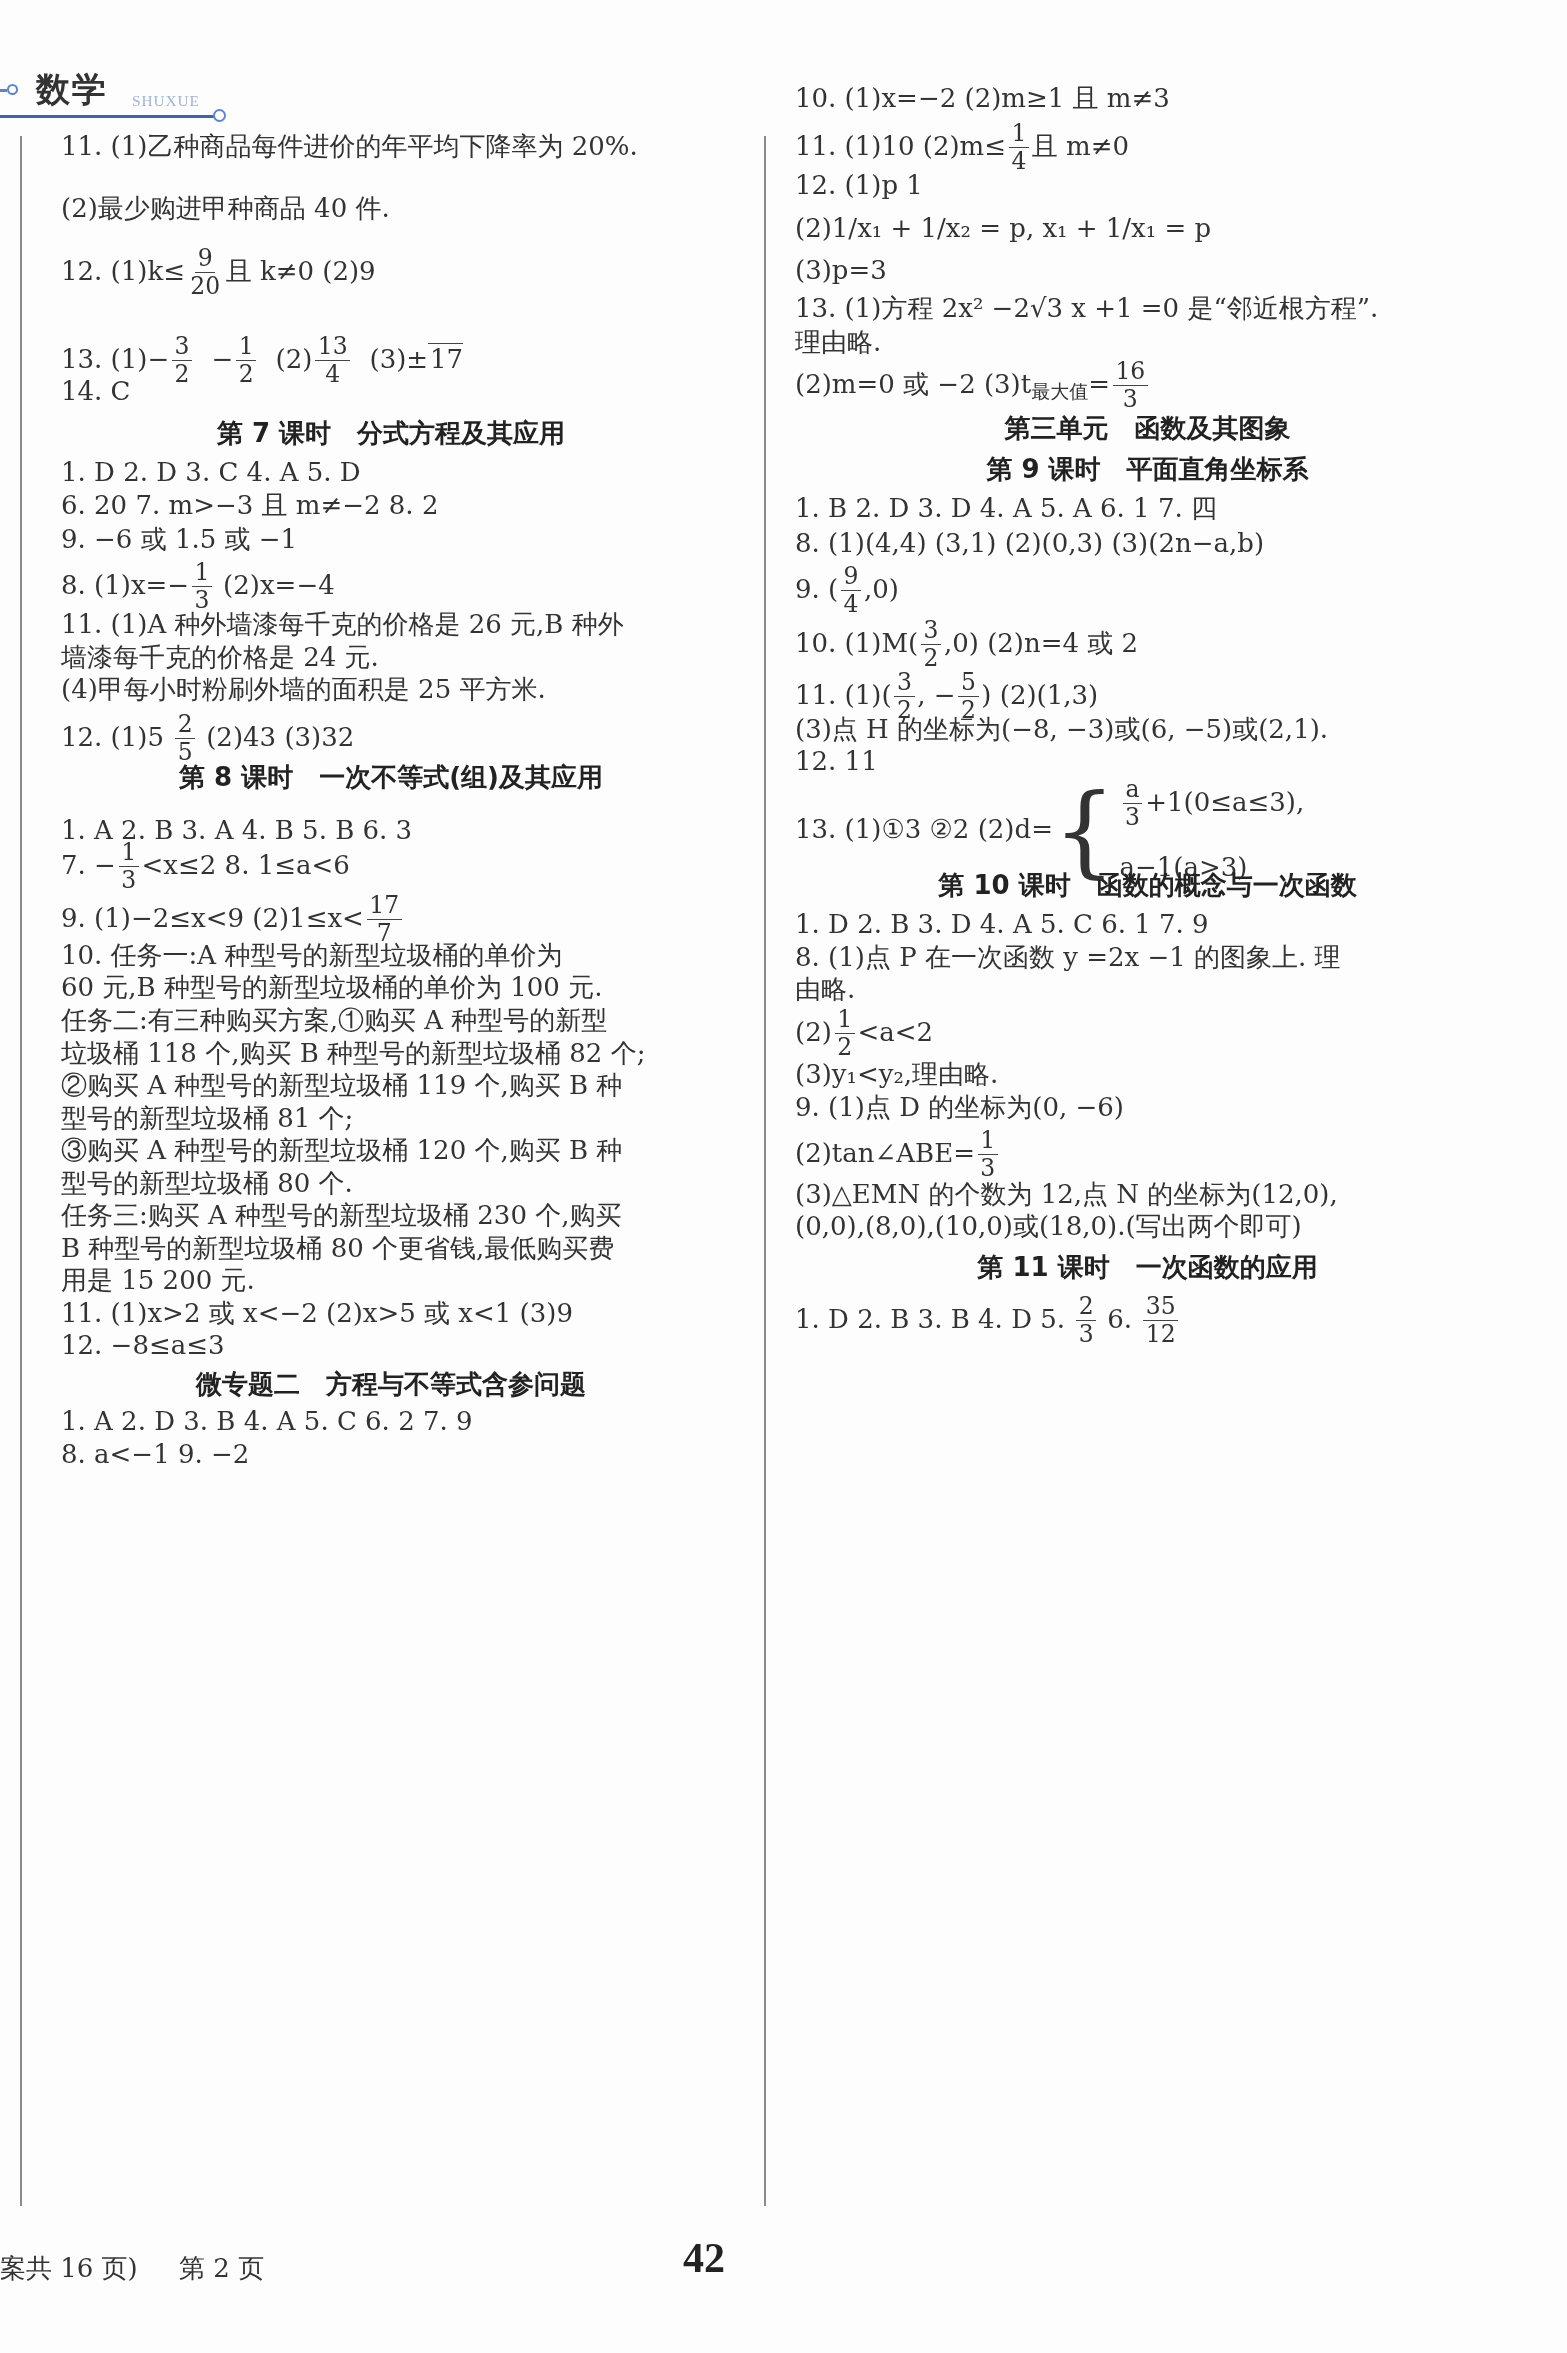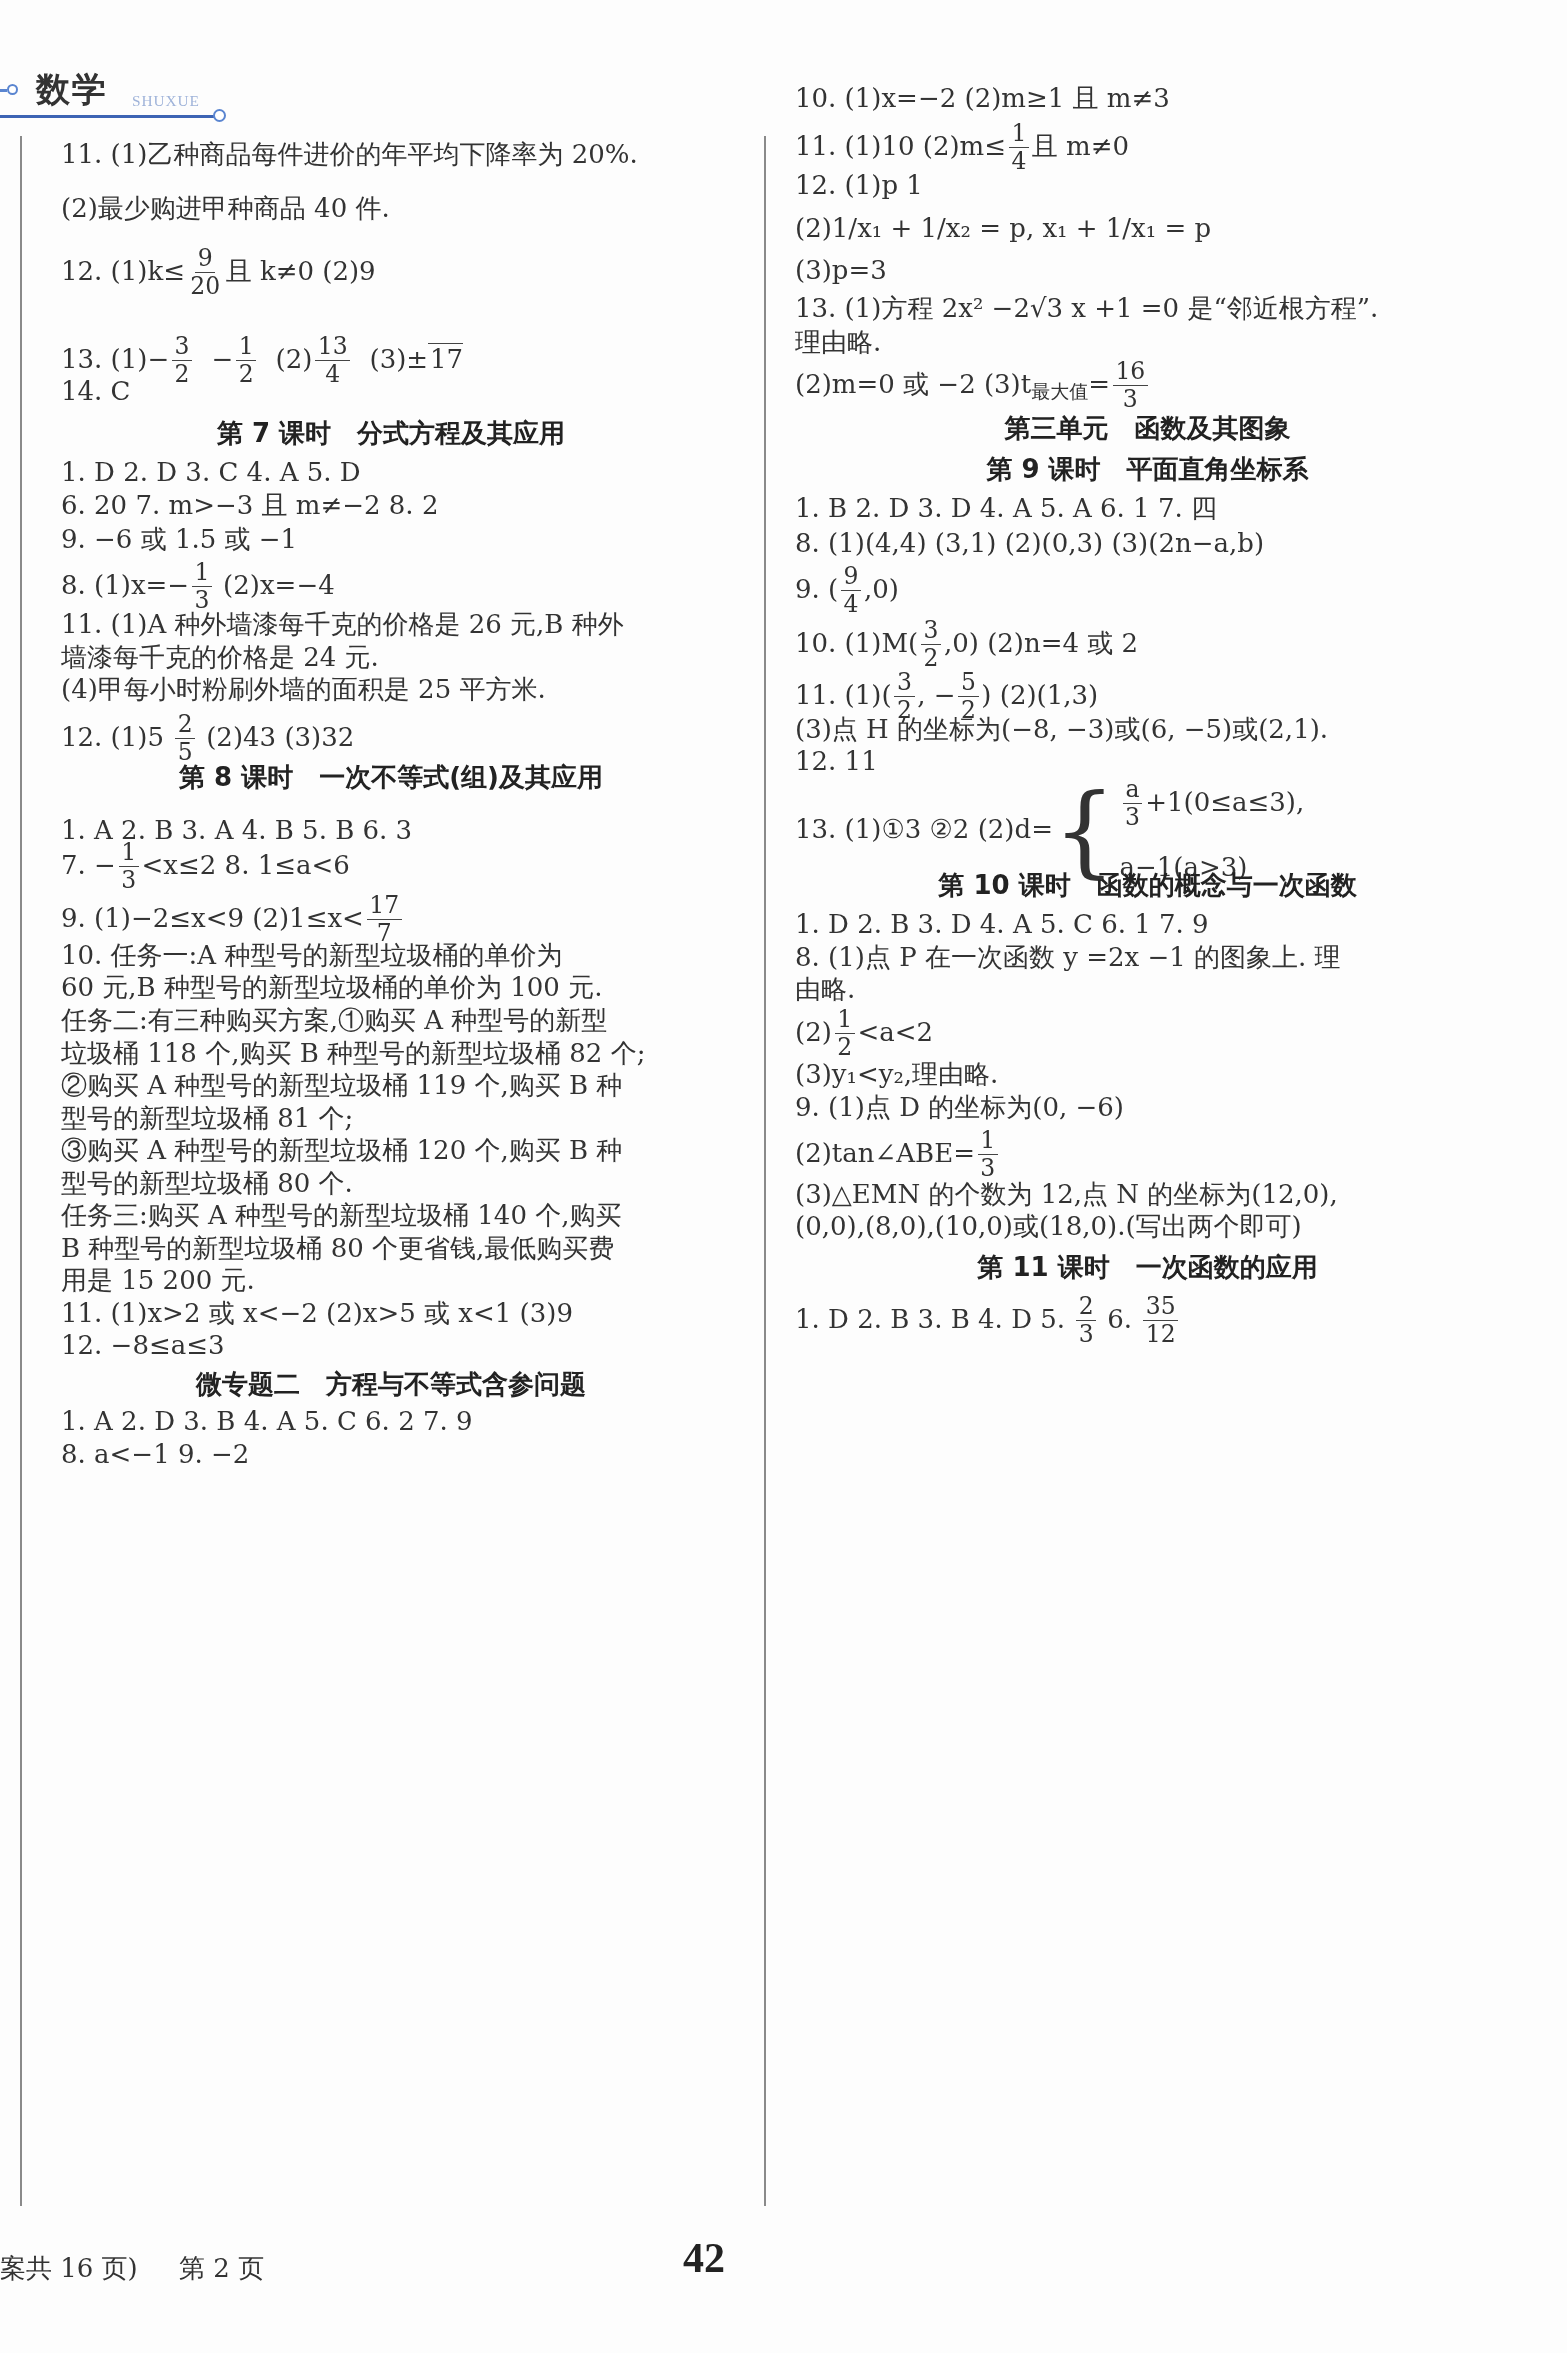--- a/index.html
+++ b/index.html
@@ -42,21 +42,21 @@
   <div class="title">数学</div>
   <div class="latin">SHUXUE</div>
   <div class="line"></div>
   <div class="dot-end"></div>
 </div>
 
 <div class="vline" style="left:20px; top:136px; height:2070px;"></div>
 <div class="vline" style="left:764px; top:136px; height:2070px;"></div>
 
 <div class="col col-left">
-  <div class="row" style="top:9px">11. (1)乙种商品每件进价的年平均下降率为 20%.</div>
+  <div class="row" style="top:1px">11. (1)乙种商品每件进价的年平均下降率为 20%.</div>
   <div class="row" style="top:63px">(2)最少购进甲种商品 40 件.</div>
   <div class="row" style="top:118px">
     <span>12. (1)k≤</span><span class="frac">
         <span class="n">9</span>
         <span class="d">20</span>
       </span><span>且 k≠0   (2)9</span>
   </div>
   <div class="row" style="top:206px">
     <span>13. (1)−</span><span class="frac">
         <span class="n">3</span>
@@ -106,21 +106,21 @@
       </span>
   </div>
   <div class="row" style="top:810px">10. 任务一:A 种型号的新型垃圾桶的单价为</div>
   <div class="row" style="top:842px">60 元,B 种型号的新型垃圾桶的单价为 100 元.</div>
   <div class="row" style="top:875px">任务二:有三种购买方案,①购买 A 种型号的新型</div>
   <div class="row" style="top:908px">垃圾桶 118 个,购买 B 种型号的新型垃圾桶 82 个;</div>
   <div class="row" style="top:940px">②购买 A 种型号的新型垃圾桶 119 个,购买 B 种</div>
   <div class="row" style="top:973px">型号的新型垃圾桶 81 个;</div>
   <div class="row" style="top:1005px">③购买 A 种型号的新型垃圾桶 120 个,购买 B 种</div>
   <div class="row" style="top:1038px">型号的新型垃圾桶 80 个.</div>
-  <div class="row" style="top:1070px">任务三:购买 A 种型号的新型垃圾桶 140 个,购买</div>
+  <div class="row" style="top:1070px">任务三:购买 A 种型号的新型垃圾桶 230 个,购买</div>
   <div class="row" style="top:1103px">B 种型号的新型垃圾桶 80 个更省钱,最低购买费</div>
   <div class="row" style="top:1135px">用是 15 200 元.</div>
   <div class="row" style="top:1168px">11. (1)x&gt;2 或 x&lt;−2  (2)x&gt;5 或 x&lt;1  (3)9</div>
   <div class="row" style="top:1200px">12. −8≤a≤3</div>
 
   <div class="heading" style="top:1240px">微专题二　方程与不等式含参问题</div>
   <div class="row" style="top:1276px">1. A  2. D  3. B  4. A  5. C  6. 2  7. 9</div>
   <div class="row" style="top:1309px">8. a&lt;−1  9. −2</div>
 </div>
 

